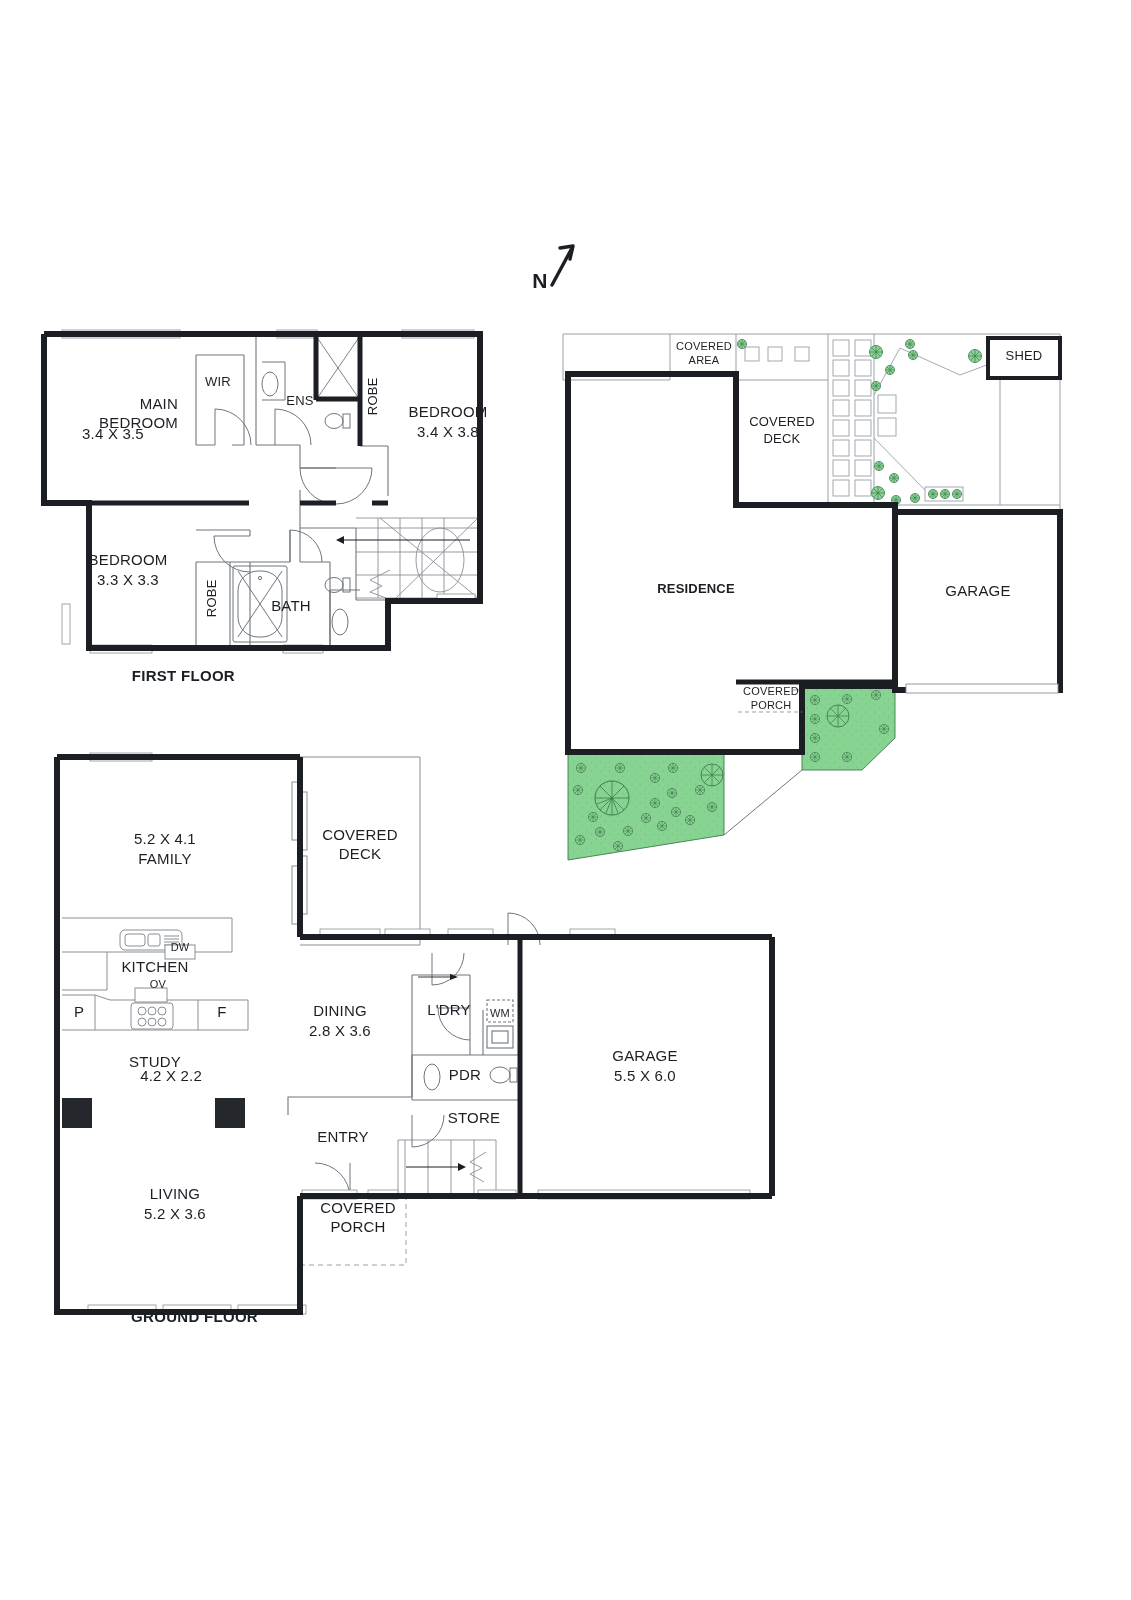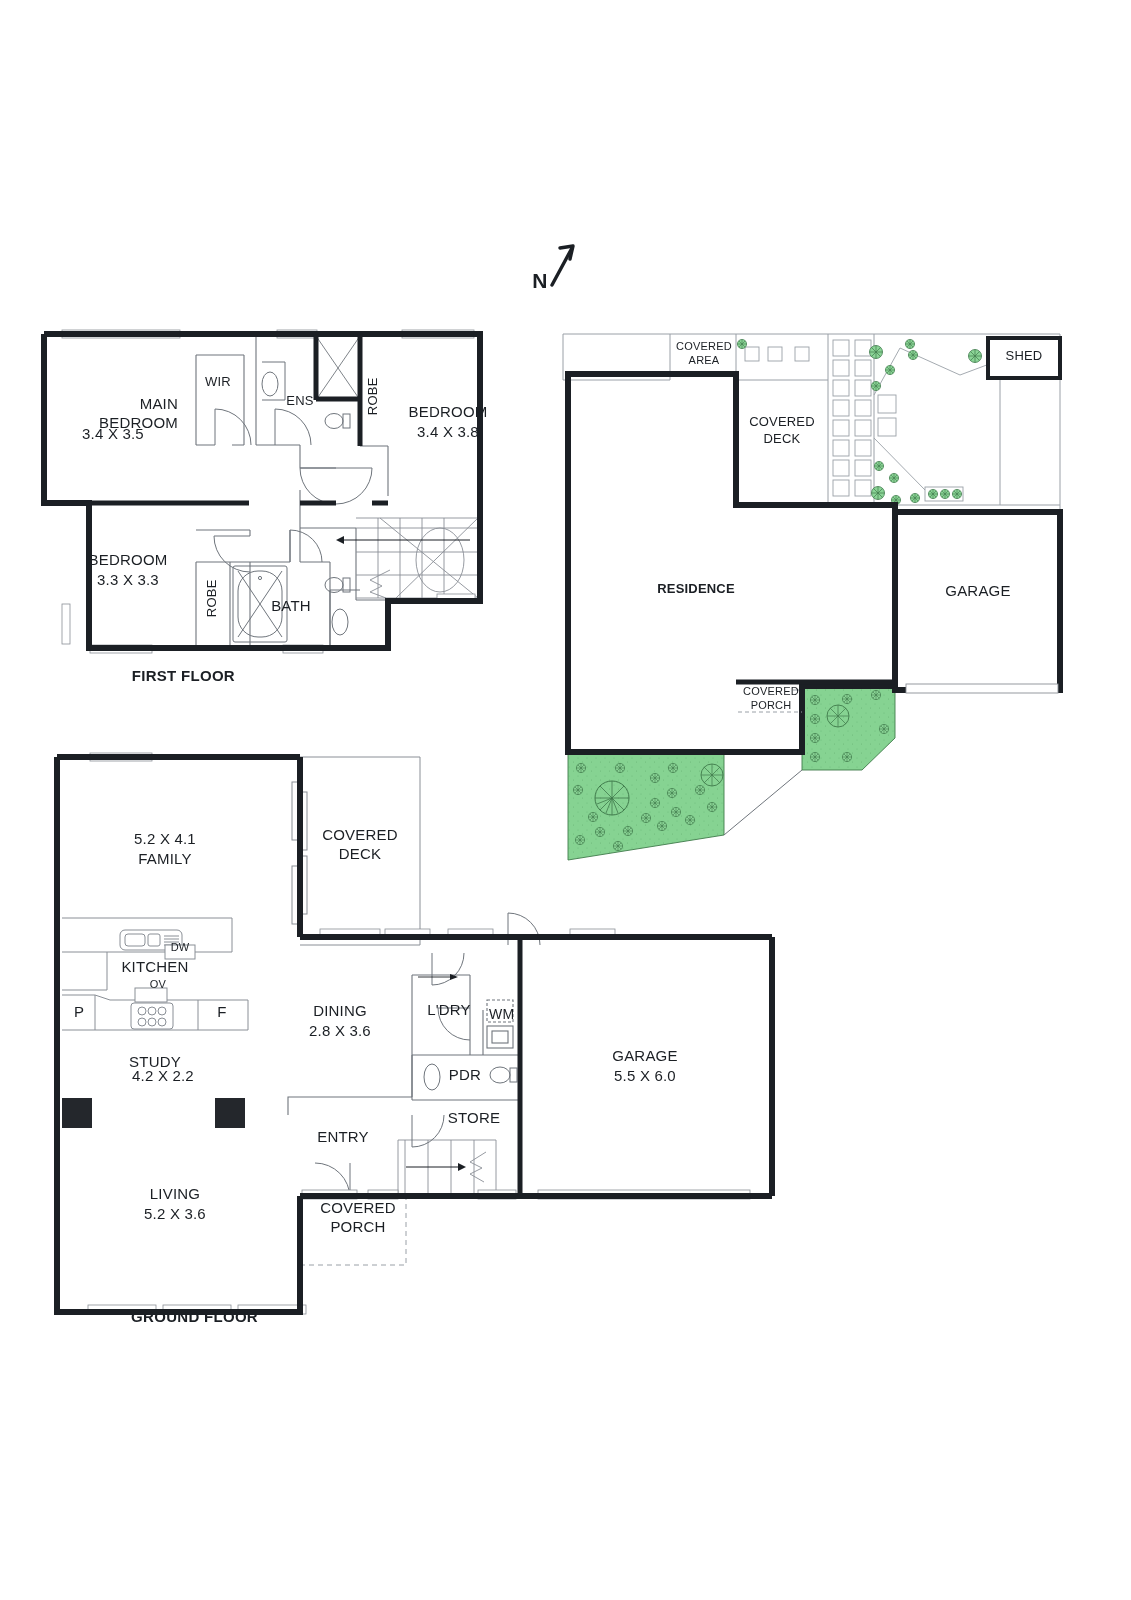--- a/index.html
+++ b/index.html
@@ -4,21 +4,21 @@
 <style>
   html,body{margin:0;padding:0;background:#ffffff;}
   body{width:1131px;height:1600px;position:relative;font-family:"Liberation Sans",sans-serif;color:#1b1f24;overflow:hidden;}
   #stage{position:absolute;inset:0;width:1131px;height:1600px;}
   svg.plan{position:absolute;left:0;top:0;width:1131px;height:1600px;}
   .lbl{position:absolute;text-align:center;line-height:1.28;letter-spacing:.2px;white-space:pre;pointer-events:none;}
   .rm{font-size:15px;}
   .rm-b{font-size:13px;font-weight:700;}
   .sm{font-size:13px;}
   .xs{font-size:11px;}
-  .xxs{font-size:14px;}
+  .xxs{font-size:11px;}
   .floorlbl{font-size:15px;font-weight:700;letter-spacing:.3px;}
   .vert{transform-origin:center center;}
 </style>
 </head>
 <body>
 
 <div id="stage">
 
   <svg class="plan" viewBox="0 0 1131 1600">
     <defs>
@@ -422,21 +422,21 @@
   <div class="lbl rm" style="left:305px;top:825px;width:110px;">COVERED
 DECK</div>
 
   <div class="lbl rm" style="left:100px;top:957px;width:110px;">KITCHEN</div>
   <div class="lbl xs" style="left:163px;top:940px;width:34px;">DW</div>
   <div class="lbl xs" style="left:136px;top:977px;width:30px;text-align:right;">OV</div>
   <div class="lbl rm" style="left:64px;top:1002px;width:30px;">P</div>
   <div class="lbl rm" style="left:206px;top:1002px;width:32px;">F</div>
 
   <div class="lbl rm" style="left:100px;top:1046px;width:110px;margin-top:6px;">STUDY</div>
-  <div class="lbl rm" style="left:108px;top:1066px;width:110px;">4.2 X 2.2</div>
+  <div class="lbl rm" style="left:92px;top:1066px;width:110px;text-align:right;">4.2 X 2.2</div>
 
   <div class="lbl rm" style="left:120px;top:1184px;width:110px;">LIVING</div>
   <div class="lbl rm" style="left:120px;top:1204px;width:110px;">5.2 X 3.6</div>
 
   <div class="lbl rm" style="left:285px;top:1001px;width:110px;">DINING</div>
   <div class="lbl rm" style="left:285px;top:1021px;width:110px;">2.8 X 3.6</div>
 
   <div class="lbl rm" style="left:414px;top:1000px;width:70px;">L'DRY</div>
   <div class="lbl xxs" style="left:489px;top:1006px;width:22px;">WM</div>
   <div class="lbl rm" style="left:441px;top:1065px;width:48px;">PDR</div>

